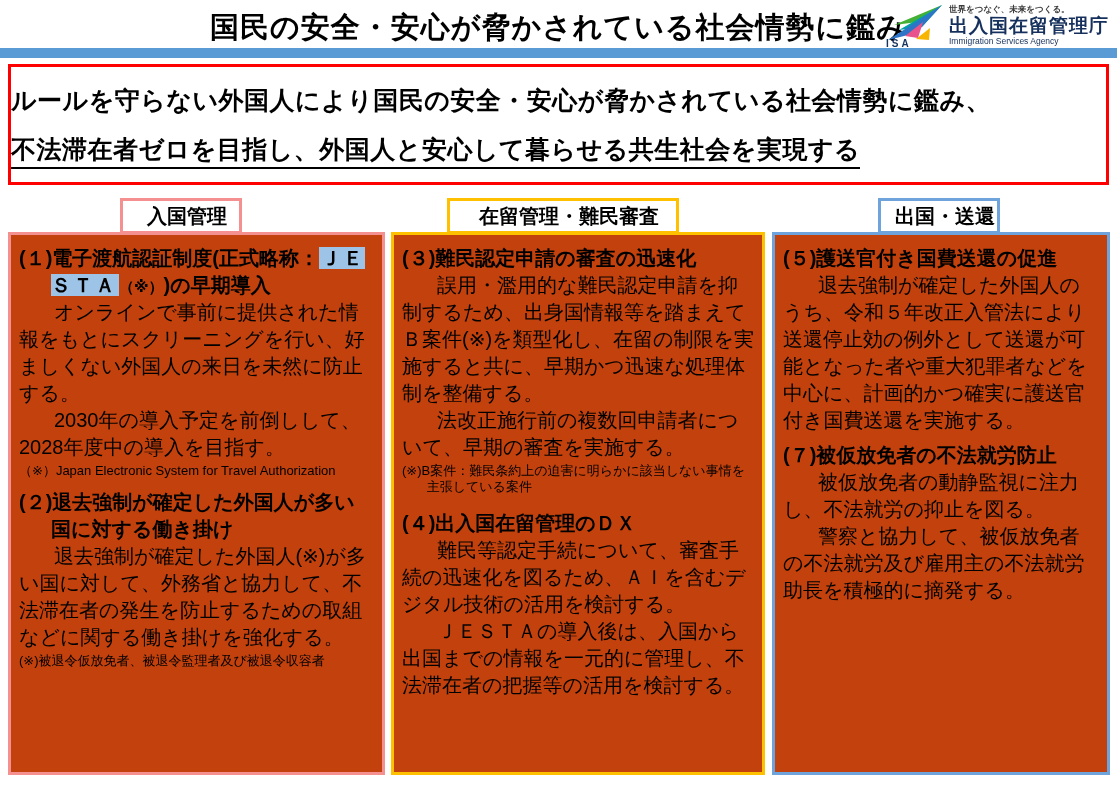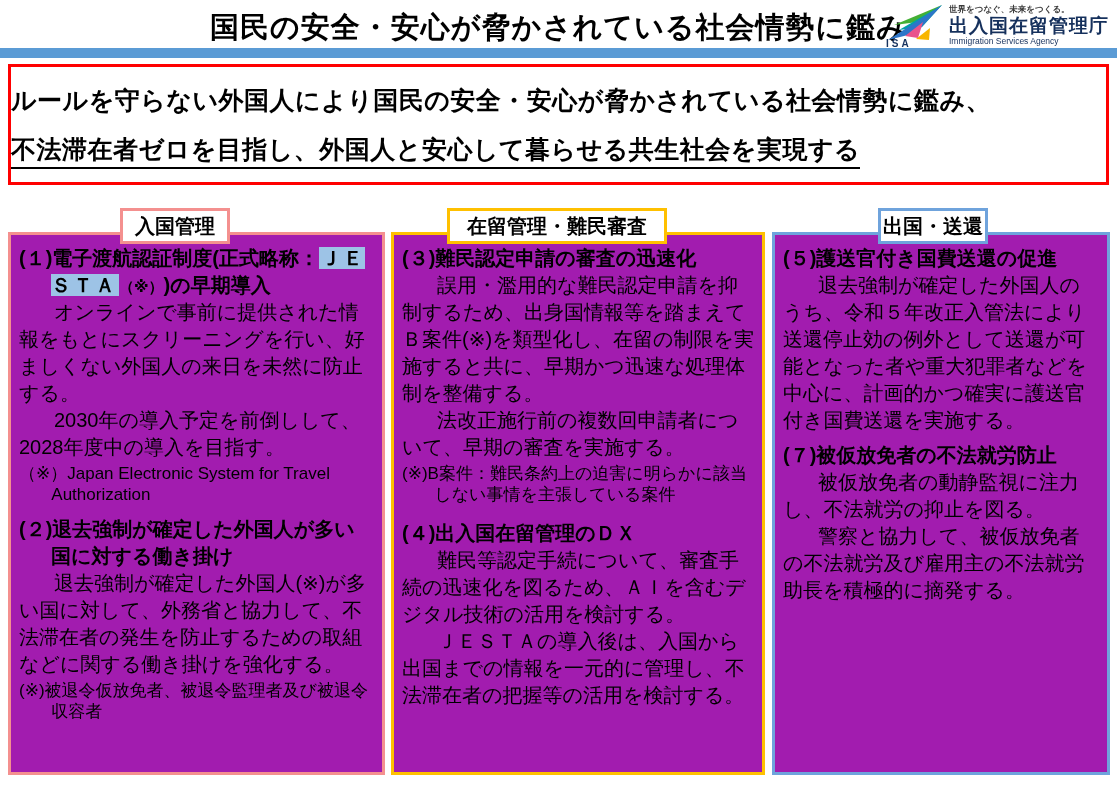--- a/index.html
+++ b/index.html
@@ -31,46 +31,46 @@
   .banner{
     position:absolute;top:64px;left:8px;width:1101px;height:121px;
     border:3px solid #FF0000;box-sizing:border-box;background:#fff;
   }
   .banner-line{font-size:25px;font-weight:bold;margin-top:16px;letter-spacing:0.5px;}
   .banner-line:first-child{margin-top:17px;}
   .u{border-bottom:2.5px solid #000;padding-bottom:4px;}
 
   
   .col-head{
-    position:absolute;top:208px;height:30px;line-height:30px;
+    position:absolute;top:198px;height:30px;line-height:30px;
     background:#fff;border:3px solid;box-sizing:content-box;
-    text-align:center;font-size:20px;font-weight:bold;z-index:2;
+    text-align:center;font-size:20px;font-weight:bold;z-index:2;padding-left:12px;
   }
   .c1{left:120px;width:104px;border-color:#F4908F;}
   .c2{left:447px;width:214px;border-color:#FFC000;}
   .c3{left:878px;width:104px;border-color:#6FA3DC;}
 
   
   .box{
     position:absolute;top:232px;height:543px;box-sizing:border-box;
-    border:3px solid;background:#a21caf;padding:6px 8px 0 8px;z-index:1;
+    border:3px solid;background:#c2410c;padding:6px 8px 0 8px;z-index:1;
   }
   .b1{left:8px;width:377px;border-color:#F4908F;}
   .b2{left:391px;width:374px;border-color:#FFC000;}
   .b3{left:772px;width:338px;border-color:#6FA3DC;}
 
   .item-head{
     font-size:20px;font-weight:bold;line-height:1.35;
     padding-left:1.6em;text-indent:-1.6em;
   }
   .para{
     font-size:20px;line-height:1.35;margin:0;text-indent:1.75em;
   }
   .note{
-    font-size:17px;line-height:1.25;margin:2px 0 0 0;
+    font-size:13px;line-height:1.25;margin:2px 0 0 0;
     padding-left:1.9em;text-indent:-1.9em;
   }
   .hl{background:#9DC3E6;padding:0 2px;letter-spacing:2px;}
   .ref{font-size:15px;}
   .mt1{margin-top:4px;}      
   .gap-i2{margin-top:10px;}  
   .gap-i4{margin-top:14px;}  
   .gap-i6{margin-top:26px;}  
   .gap-i7{margin-top:8px;}   
 </style>

